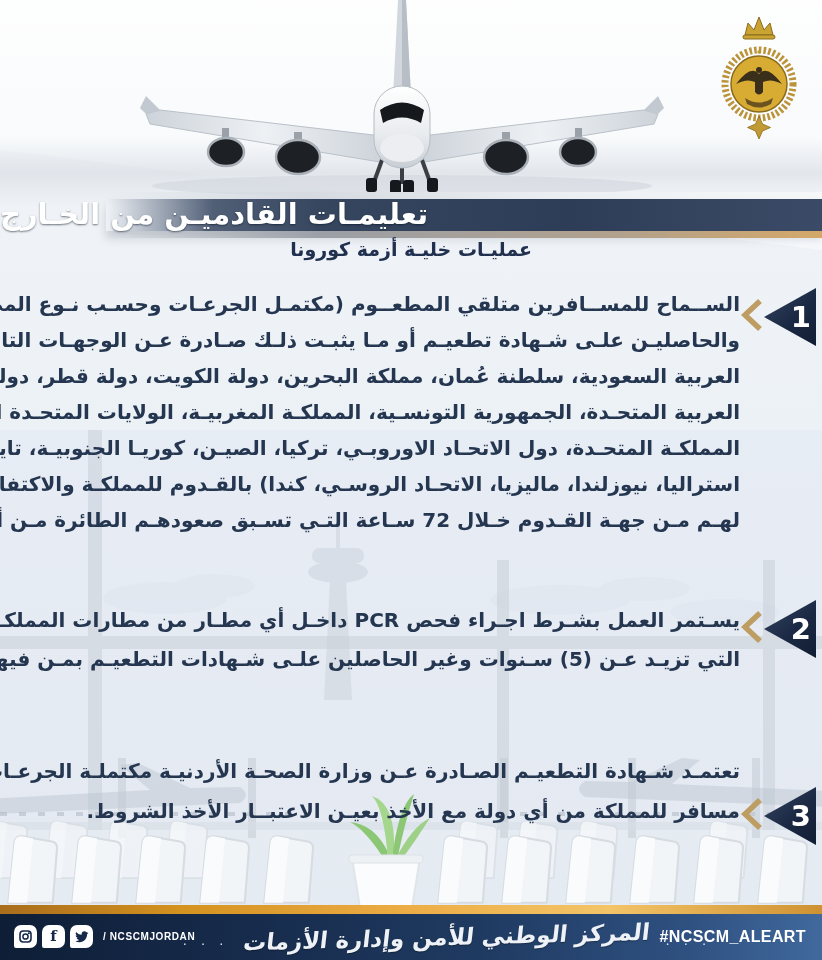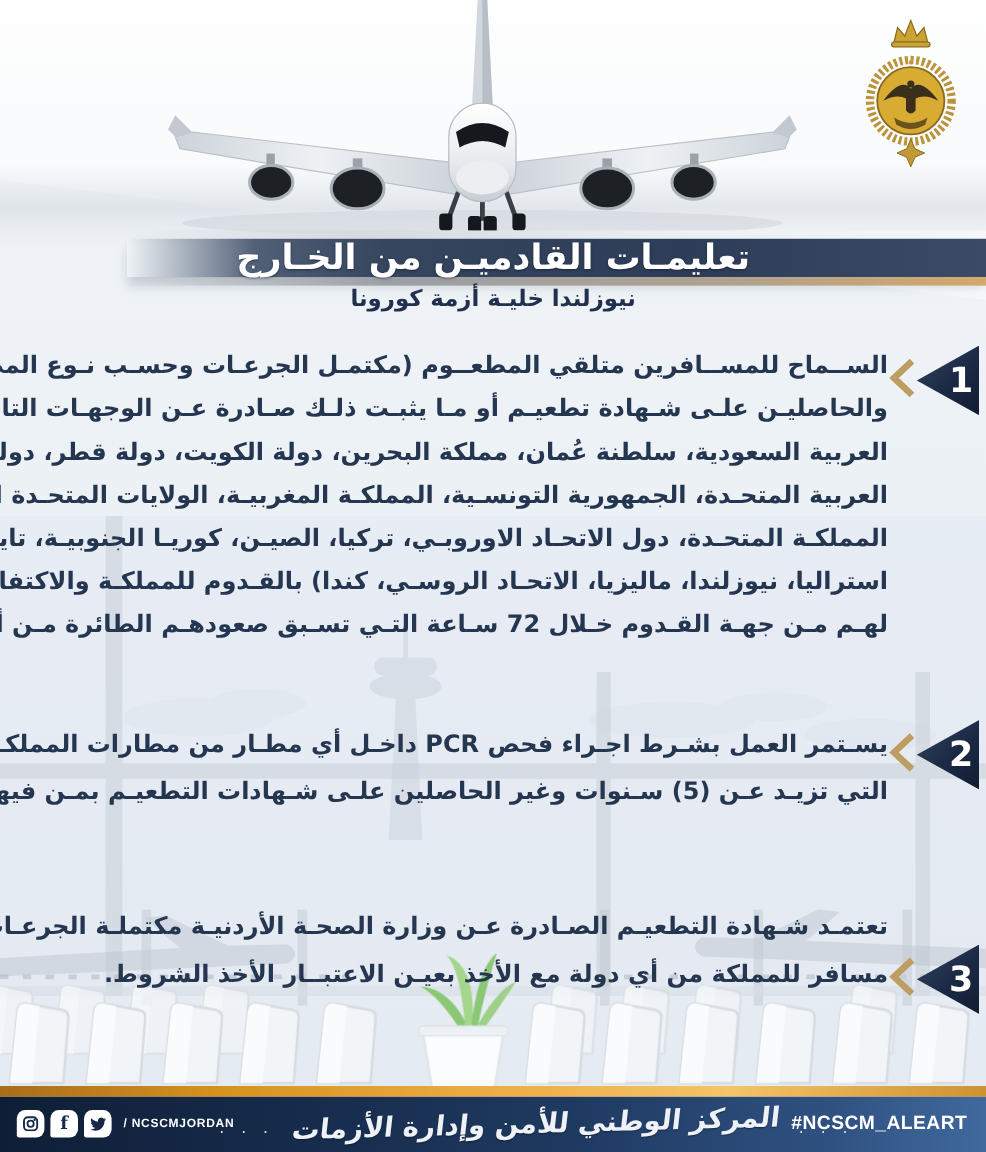--- a/index.html
+++ b/index.html
@@ -13,21 +13,21 @@
   
   .logo{position:absolute;top:12px;right:20px;z-index:3;}
   
   .banner{position:absolute;top:192px;left:106px;right:0;height:46px;z-index:2;}
   .banner .strip-top{height:7px;background:linear-gradient(90deg,rgba(233,237,241,0),#d5dbe1 28%,#edf0f3 65%,#f5f7f8);}
   .banner .band{height:32px;
     background:linear-gradient(90deg,rgba(53,69,96,0) 0%,rgba(53,69,96,.85) 15%,#36465f 30%,#2e3d57 65%,#3b4b67 100%);
     box-shadow:0 7px 9px rgba(105,115,130,.28);}
   .banner .strip-bot{height:7px;background:linear-gradient(90deg,rgba(154,156,163,0),#9b9fa7 30%,#b2a18c 72%,#d4a869);}
   .banner-title{position:absolute;top:1px;left:-106px;right:0;height:44px;line-height:43px;
-    text-align:center;color:#ffffff;font-size:29px;font-weight:bold;direction:rtl;
+    text-align:left;color:#ffffff;font-size:29px;font-weight:bold;direction:rtl;
     text-shadow:0 1px 2px rgba(10,20,35,.55);}
   .subtitle{position:absolute;top:238px;left:0;right:0;z-index:2;text-align:center;direction:rtl;
     color:#20304e;font-size:19px;font-weight:bold;}
   
   .para{position:absolute;left:45px;right:82px;z-index:2;direction:rtl;}
   .line{white-space:nowrap;text-align:right;font-weight:bold;color:#243650;font-size:20px;}
   .p1{top:286px;} .p1 .line{height:36px;line-height:36px;}
   .p2{top:601px;} .p2 .line{height:39px;line-height:39px;}
   .p3{top:751px;} .p3 .line{height:40px;line-height:40px;}
   
@@ -224,21 +224,21 @@
     </g>
     <path d="M43,104 l3.5,8 8,3.5 -8,3.5 -3.5,8 -3.5,-8 -8,-3.5 8,-3.5 z" fill="#c19a35" stroke="#8a6a1c" stroke-width=".8"></path>
   </svg>
 
   <div class="banner">
     <div class="strip-top"></div>
     <div class="band"></div>
     <div class="strip-bot"></div>
     <div class="banner-title">تعليمـات القادميـن من الخـارج</div>
   </div>
-  <div class="subtitle">نيوزلندا خليـة  أزمة كورونا</div>
+  <div class="subtitle">عمليـات خليـة  أزمة كورونا</div>
 
   <div class="para p1">
     <div class="line">الســماح للمســافرين متلقي المطعــوم (مكتمـل الجرعـات وحسـب نـوع المطعـوم)</div>
     <div class="line">والحاصليـن علـى شـهادة تطعيـم أو مـا يثبـت ذلـك صـادرة عـن الوجهـات التاليـة (المملكـة</div>
     <div class="line">العربية السعودية، سلطنة عُمان، مملكة البحرين، دولة الكويت، دولة قطر، دولة الامارات</div>
     <div class="line">العربية المتحـدة، الجمهورية التونسـية، المملكـة المغربيـة، الولايات المتحـدة الاميركية،</div>
     <div class="line">المملكـة المتحـدة، دول الاتحـاد الاوروبـي، تركيا، الصيـن، كوريـا الجنوبيـة، تايـوان، اليابـان،</div>
     <div class="line">استراليا، نيوزلندا، ماليزيا، الاتحـاد الروسـي، كندا) بالقـدوم للمملكـة والاكتفاء باجـراء فحص</div>
     <div class="line">لهـم مـن جهـة القـدوم خـلال 72 سـاعة التـي تسـبق صعودهـم الطائرة مـن أول محطة PCR</div>
   </div>

